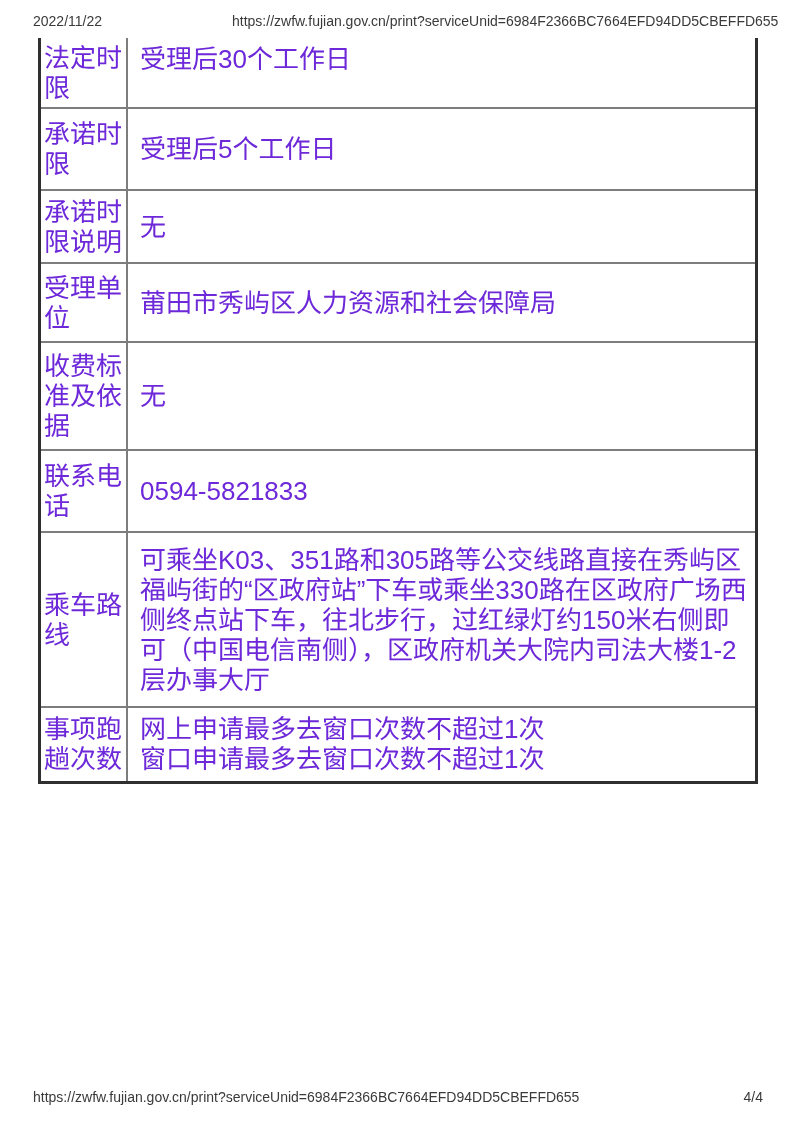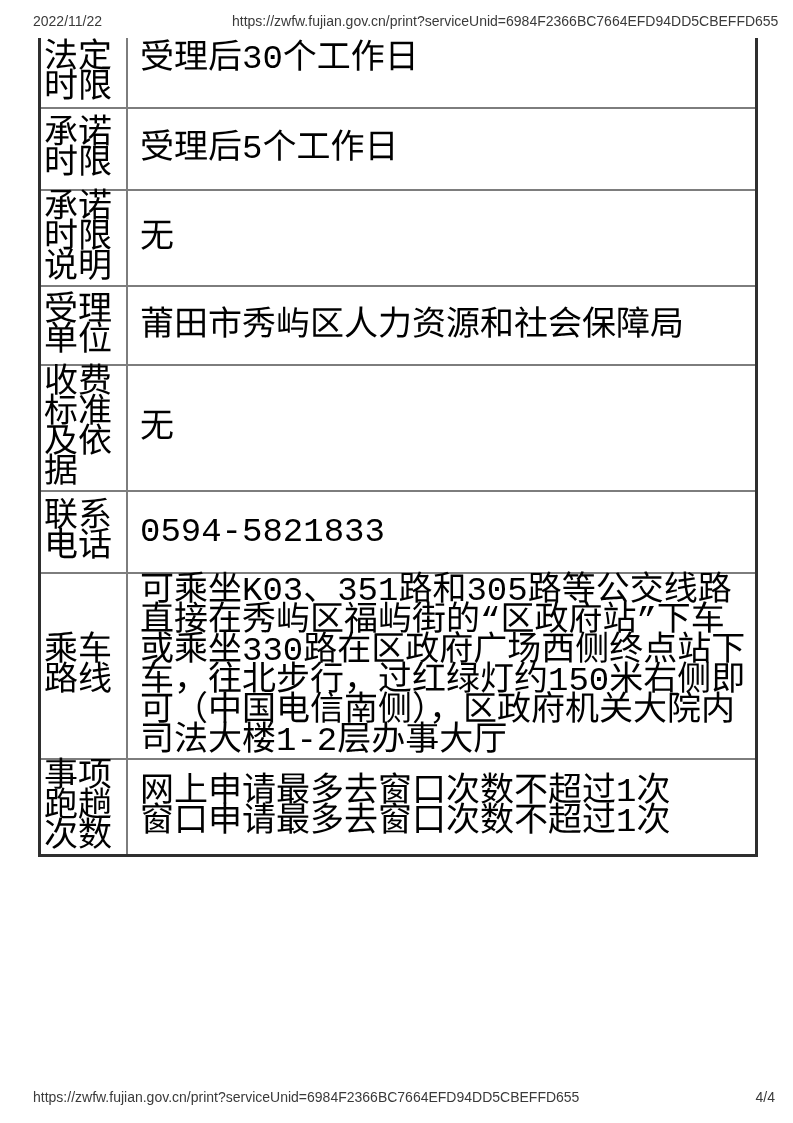--- a/index.html
+++ b/index.html
@@ -17,42 +17,41 @@
   
   .meta {
     position: absolute;
     font-size: 14px;
     color: #3a3a3a;
     white-space: nowrap;
   }
   .hdr-date { left: 33px; top: 13px; }
   .hdr-url  { left: 232px; top: 13px; }
   .ftr-url  { left: 33px; top: 1089px; }
-  .ftr-page { right: 18px; top: 1089px; margin-left: 16px; }
+  .ftr-page { right: 30px; top: 1089px; margin-left: 16px; }
 
   
   table.info-table {
     position: absolute;
     left: 38px;
     top: 38px;
     width: 717px;
     border-collapse: collapse;
     table-layout: fixed;
     border: 3px solid #2f2f2f;
     border-top: none;
   }
   .info-table th, .info-table td {
     border: 2px solid #7d7d7d;
-    font-size: 34px;
+    font-size: 26px;
     line-height: 30px;
     font-weight: normal;
     text-align: left;
     vertical-align: middle;
-    color: #000000;
-    font-family: Liberation Mono, monospace;
+    color: #6d28d9;
   }
   .info-table tr:first-child th,
   .info-table tr:first-child td {
     border-top: none;
   }
   .info-table th.label {
     width: 80px;
     padding: 2px 2px 2px 3px;
     word-break: break-all;
   }

